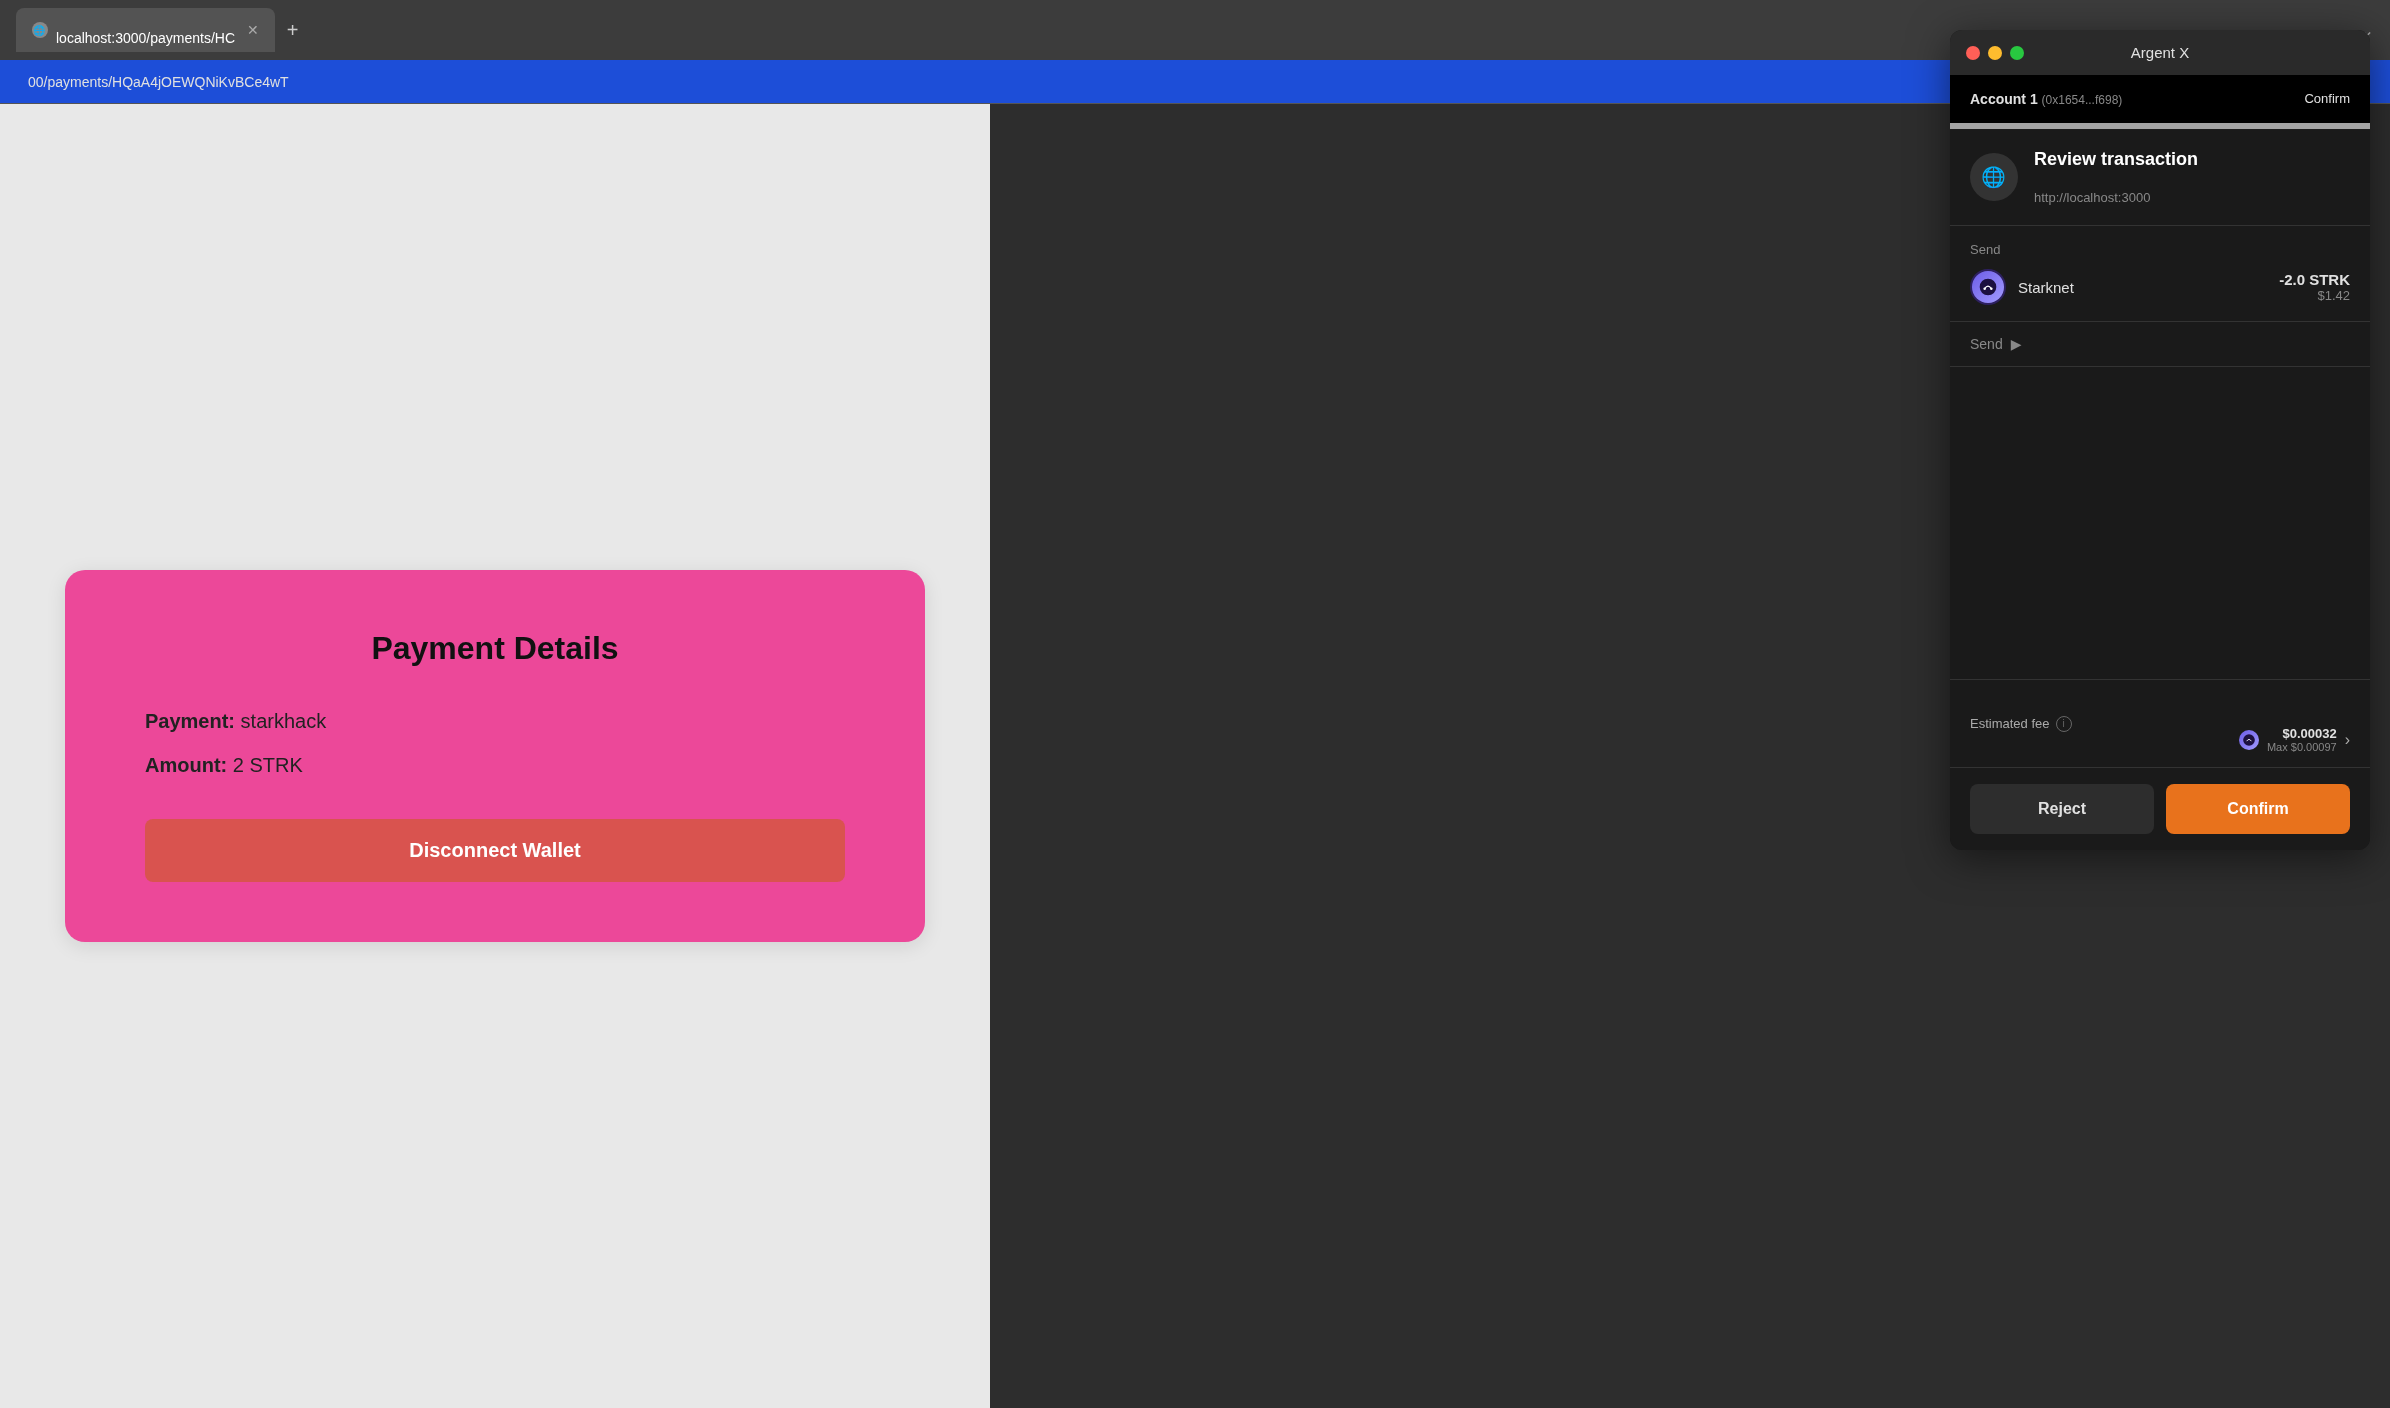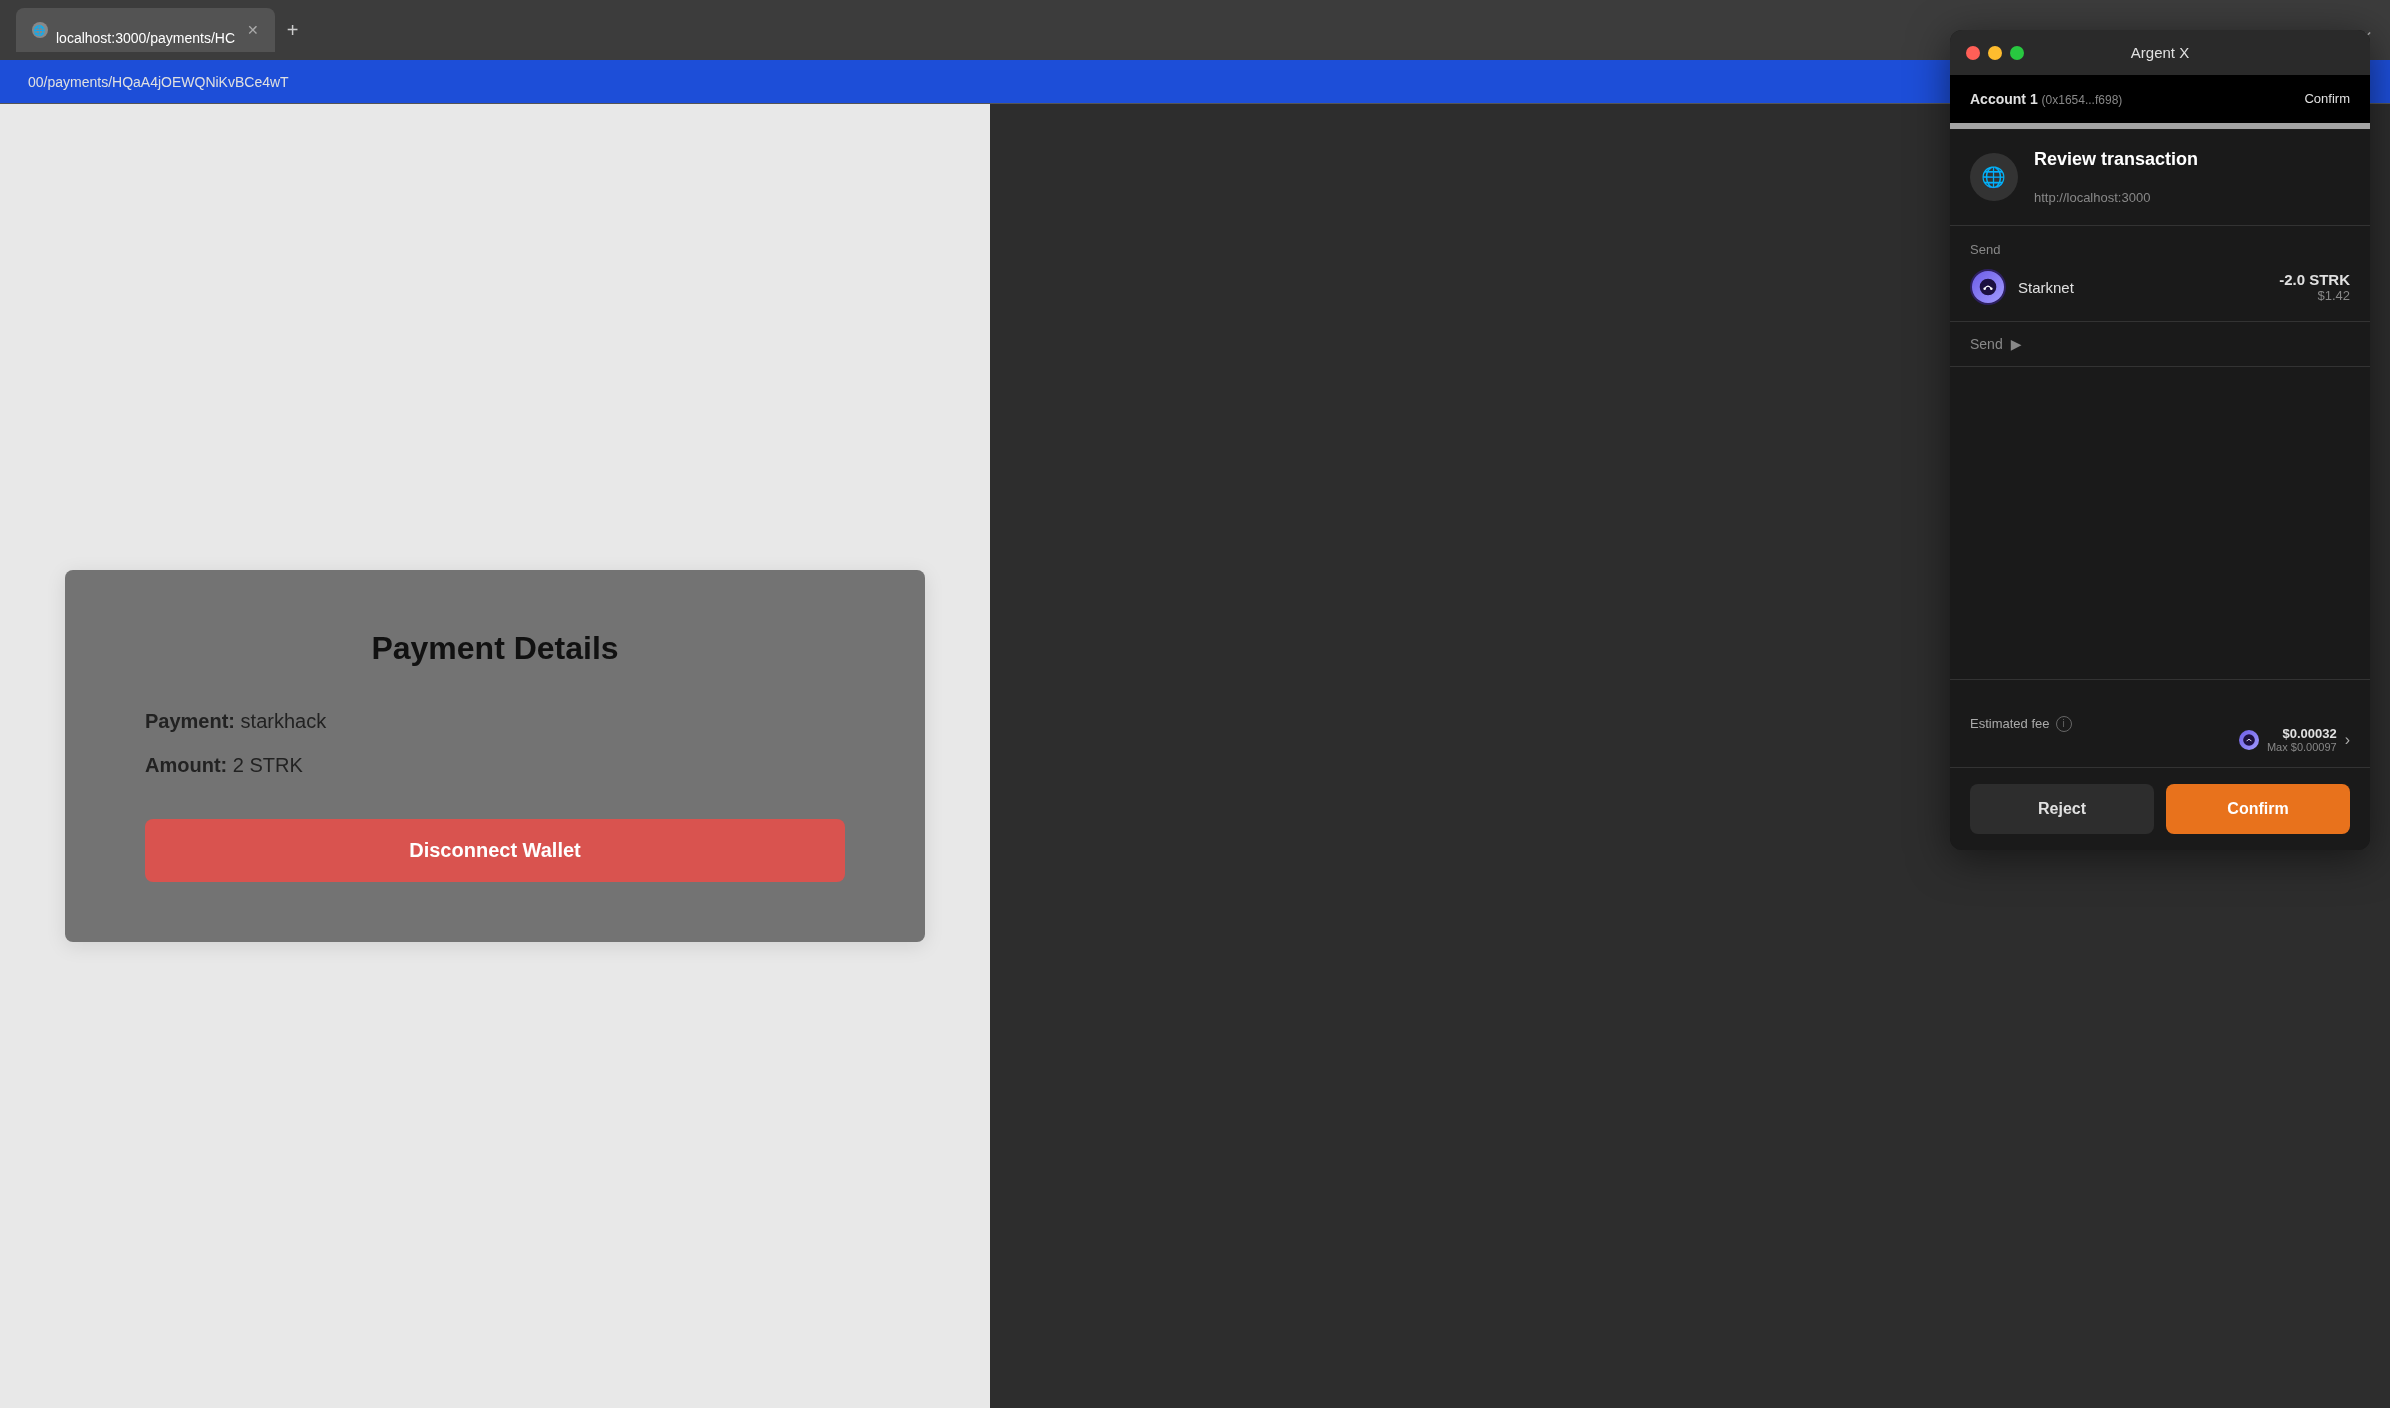--- a/index.html
+++ b/index.html
@@ -92,22 +92,22 @@
       width: 990px;
       bottom: 0;
       background: #e8e8e8;
       display: flex;
       align-items: center;
       justify-content: center;
     }
 
     
     .payment-card {
-      background: #737373;
-      border-radius: 8px;
+      background: #ec4899;
+      border-radius: 20px;
       padding: 60px 80px;
       width: 860px;
       box-shadow: 0 4px 20px rgba(0,0,0,0.1);
     }
 
     .payment-title {
       font-size: 32px;
       font-weight: 700;
       text-align: center;
       margin-bottom: 40px;

